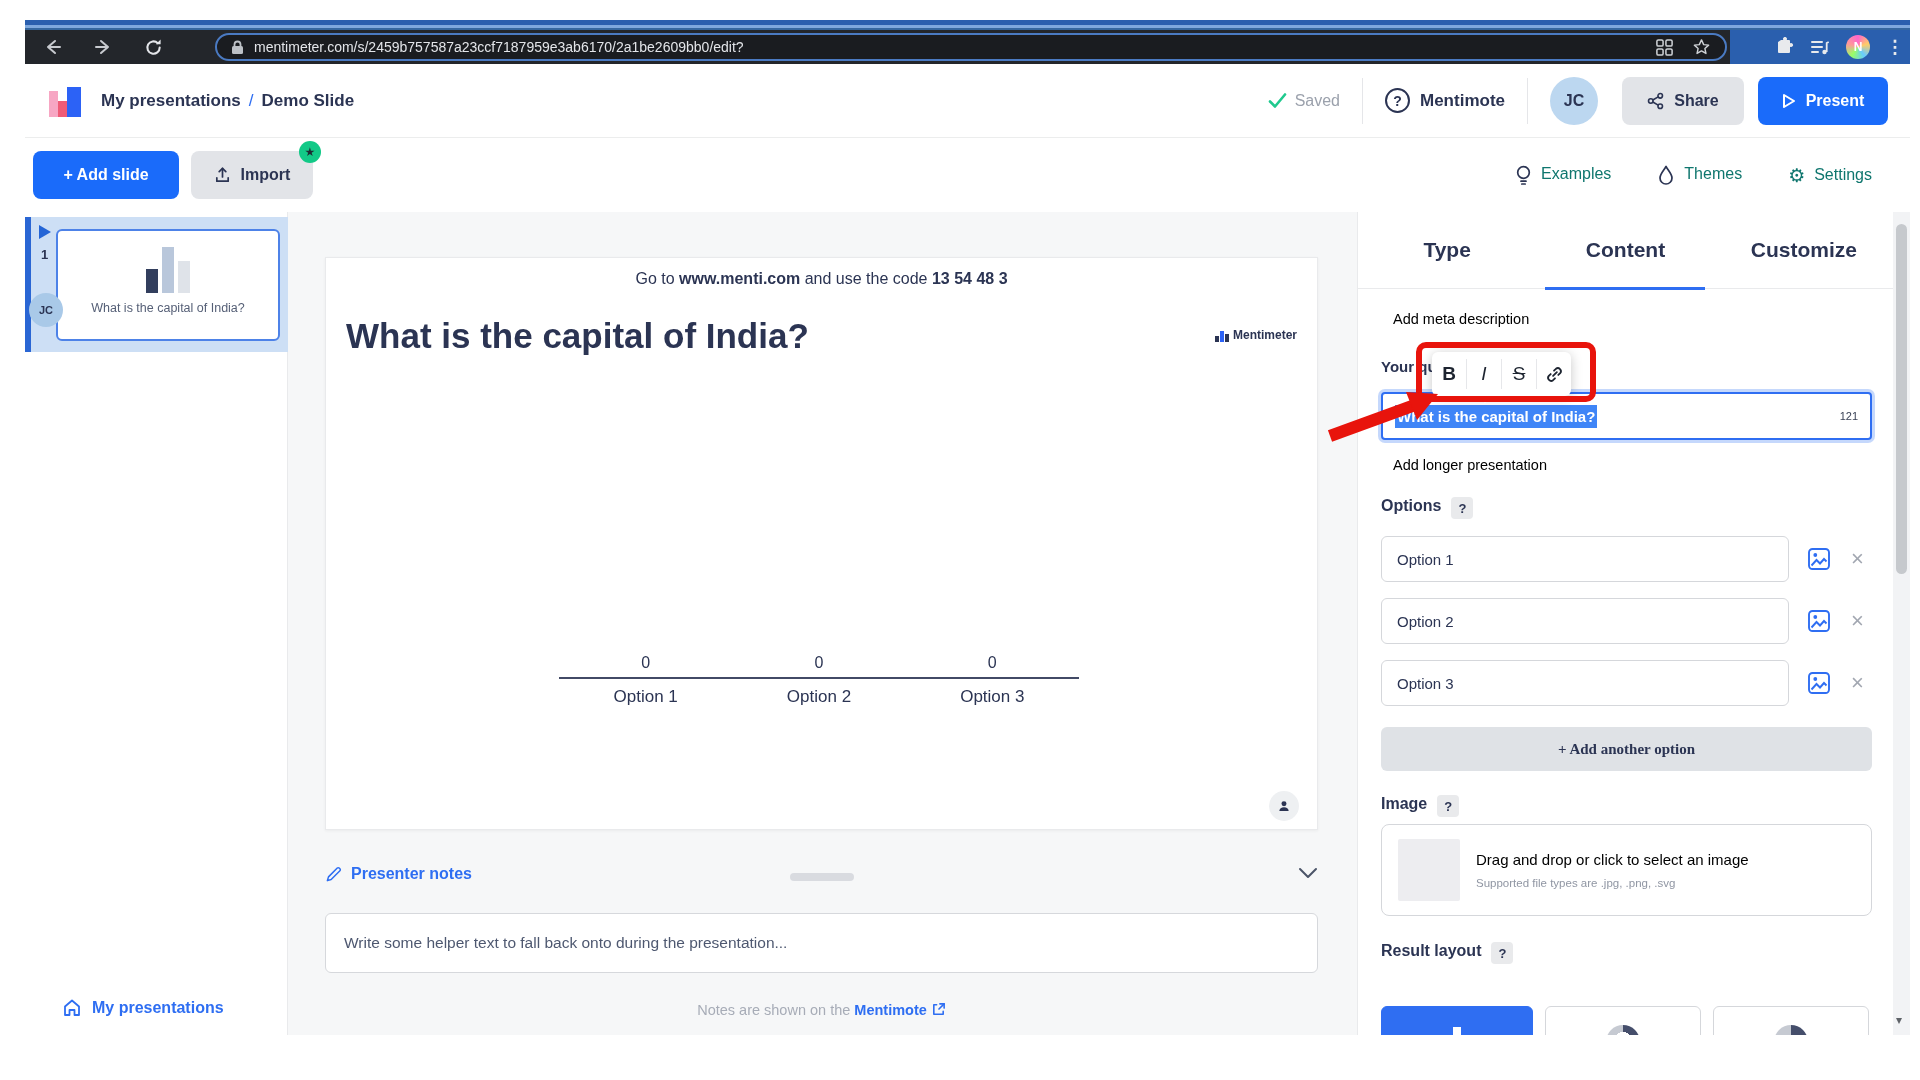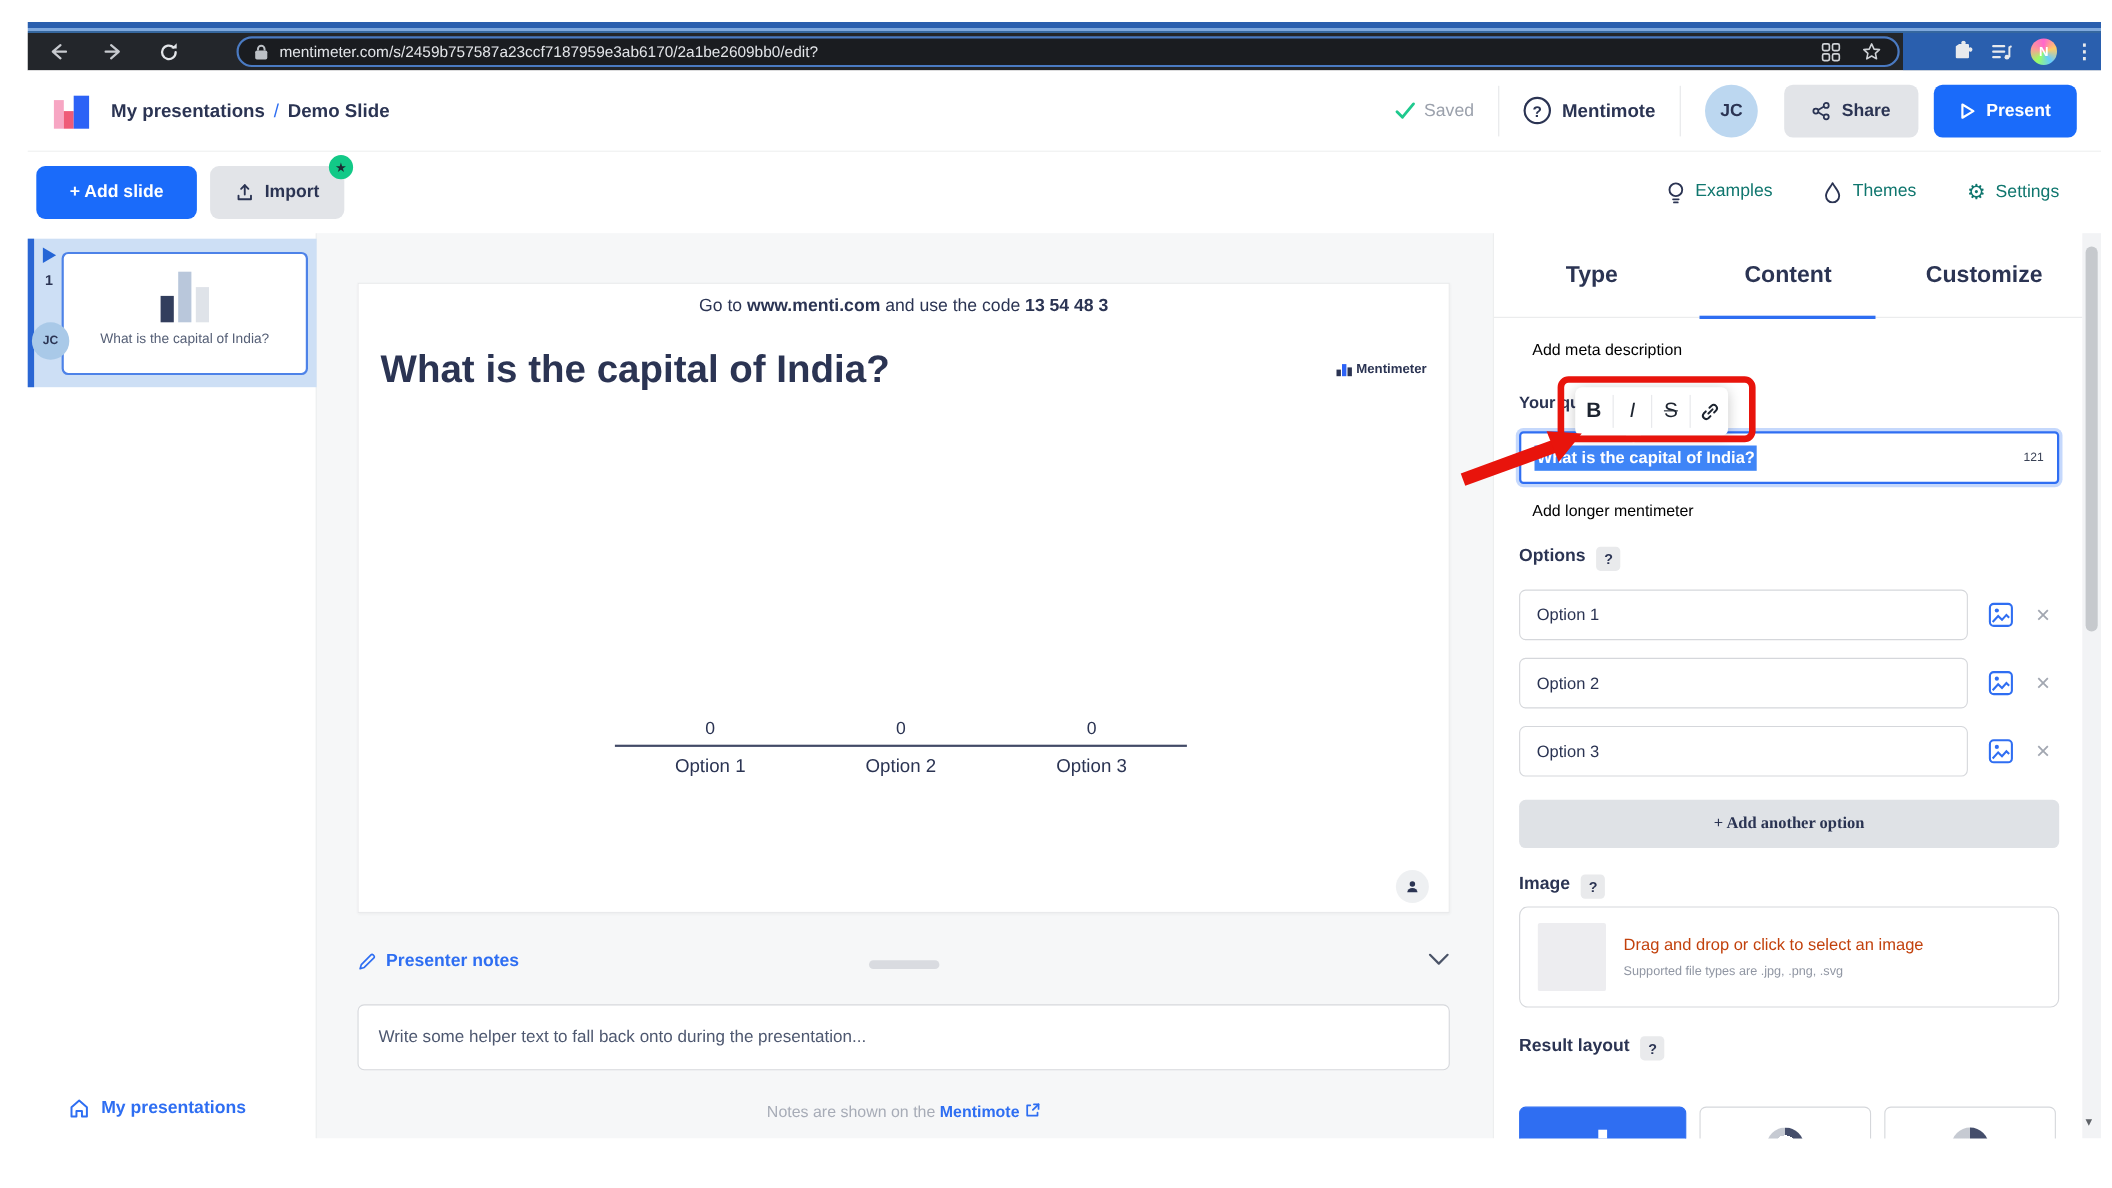--- a/index.html
+++ b/index.html
@@ -136,21 +136,21 @@
   .opt-box { width:408px; height:46px; border:1px solid #d5d7db; border-radius:6px; background:#fff;
     display:flex; align-items:center; padding:0 15px; font-size:15px; color:#2b3453; }
   .opt-img { margin-left:18px; cursor:pointer; display:flex; }
   .opt-x { margin-left:20px; color:#a2a7b1; font-size:22px; line-height:1; cursor:pointer; }
   .add-opt-btn { position:absolute; left:23px; top:515px; width:491px; height:44px; background:#dfe2e6;
     border:none; border-radius:6px; color:#2b3453; font-family:Liberation Serif, serif; font-size:15px; font-weight:bold; cursor:pointer; }
   .dropzone { position:absolute; left:23px; top:612px; width:491px; height:92px; border:1px solid #d5d7db;
     border-radius:8px; background:#fff; display:flex; align-items:center; padding:0 16px; cursor:pointer; }
   .dz-square { width:62px; height:62px; background:#ededf0; border-radius:2px; flex:none; }
   .dz-text { margin-left:16px; }
-  .dz-title { font-size:15px; color:#c2410c; }
+  .dz-title { font-size:15px; color:#000000; }
   .dz-sub { font-size:11.5px; color:#9096a3; margin-top:9px; }
   .layout-row { position:absolute; left:23px; top:794px; display:flex; gap:12px; }
   .layout-btn { width:152px; height:60px; border-radius:6px; border:1px solid #d5d7db; background:#fff;
     display:flex; align-items:flex-start; justify-content:center; padding-top:18px; cursor:pointer; }
   .layout-btn.active { background:#2f6ef2; border-color:#2f6ef2; }
   .lb-bars { display:flex; align-items:flex-end; gap:4px; height:30px; }
   .lb-bars i { display:block; width:8px; background:#fff; }
   .donut { width:34px; height:34px; border-radius:50%;
     background:radial-gradient(closest-side, #fff 0 58%, transparent 58%),
                conic-gradient(#454e6b 0 75deg, #c6cad2 75deg 360deg); }
@@ -434,21 +434,21 @@
       </div>
 
       <span class="p-link meta-link">Add meta description</span>
       <span class="q-label">Your question</span>
 
       <div class="q-input">
         <span class="q-selected">What is the capital of India?</span>
         <span class="q-counter">121</span>
       </div>
 
-      <span class="p-link longer-link">Add longer mentimeter</span>
+      <span class="p-link longer-link">Add longer presentation</span>
 
       <div class="section-label" style="top:285px">
         <span>Options</span>
         <span class="help-badge">?</span>
       </div>
 
       <div class="opt-row" style="top:324px">
         <div class="opt-box">Option 1</div>
         <span class="opt-img">
               <svg width="24" height="24" viewBox="0 0 24 24">

